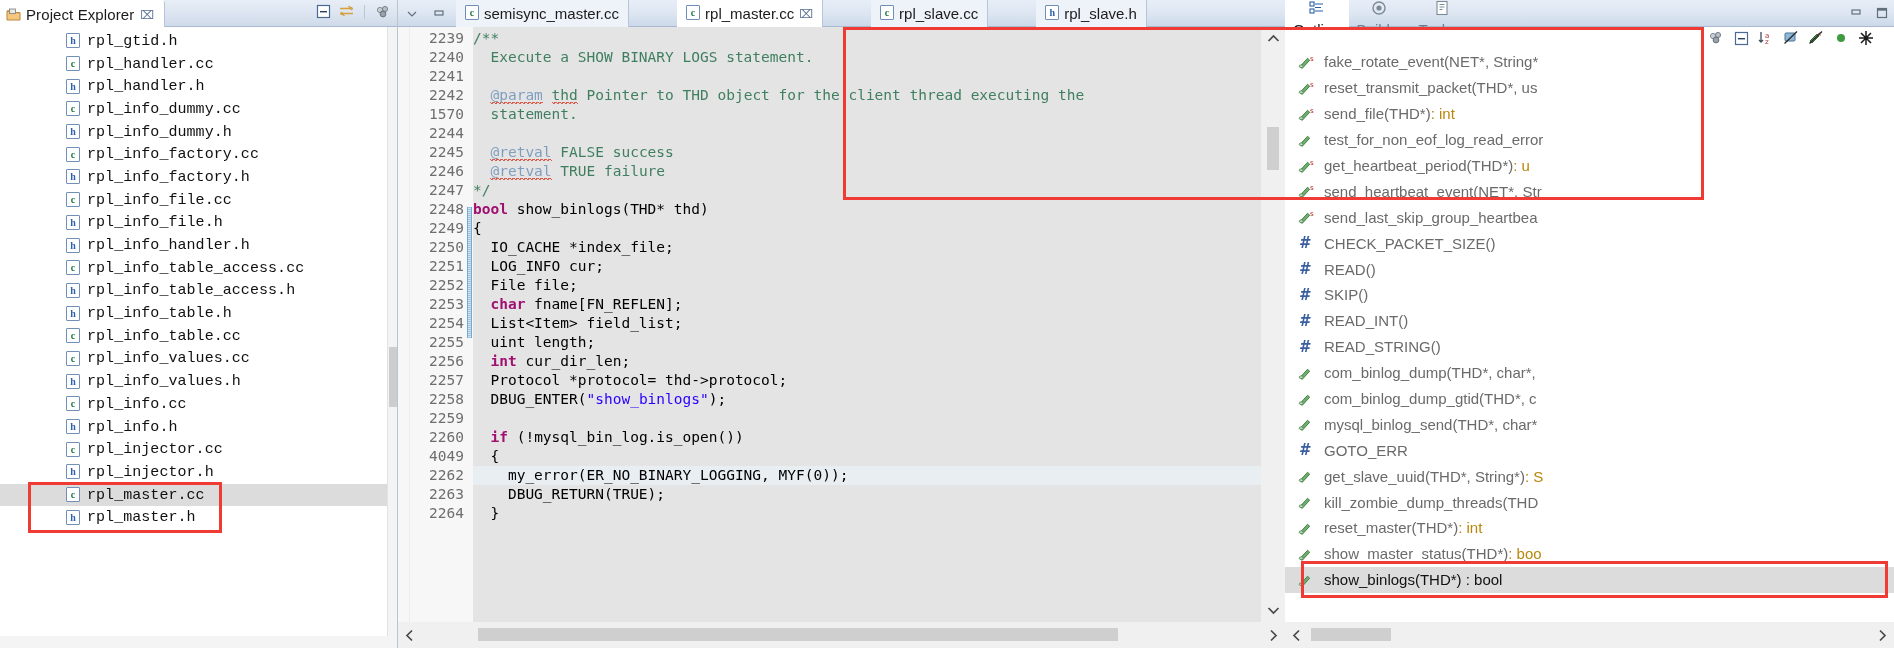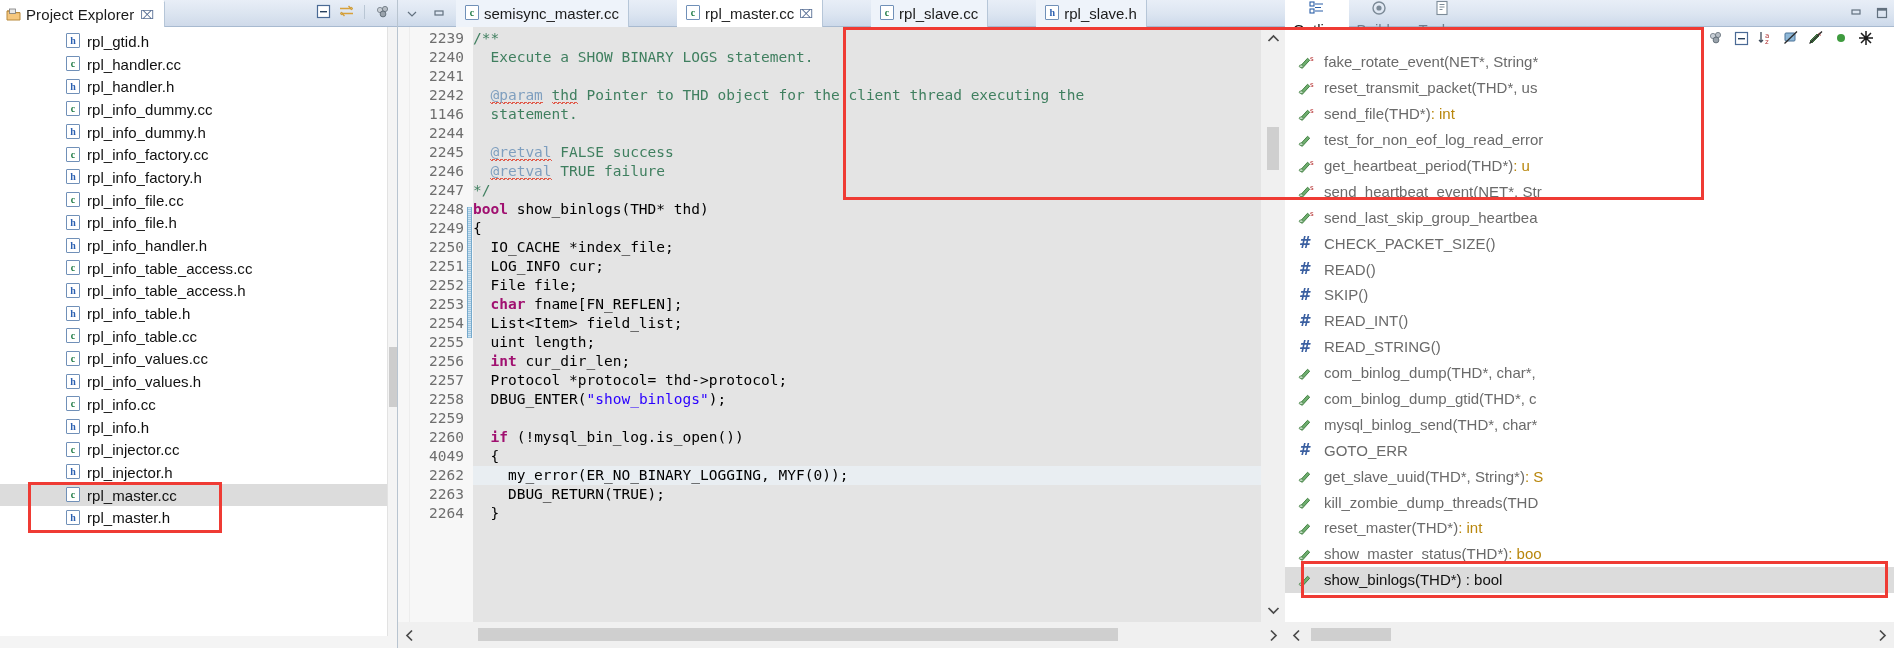--- a/index.html
+++ b/index.html
@@ -51,21 +51,21 @@
   .tree-row {
     height: 22.7px;
     display: flex; align-items: center;
     padding-left: 66px;
     white-space: nowrap;
     font-size: 15px; color: #101010;
     position: relative;
   }
   .tree-row .ficon { width: 15px; height: 16px; margin-right: 6px; flex: 0 0 15px; }
   .tree-row.sel { background: #dcdcdc; }
-  .tree-row .fname { letter-spacing: .05px; }
+  .tree-row .fname { letter-spacing: .05px; font-family: Liberation Mono, monospace; }
 
   
   .ic-h, .ic-c {
     width: 14px; height: 15px; border: 1px solid #7090b8;
     background: #fff; position: relative; border-radius: 1px;
     display: inline-block;
   }
   .ic-h::after {
     content: "h"; position: absolute; inset: 0;
     font-size: 10px; color: #2a5fb0; font-family: "Liberation Serif", serif;
@@ -412,21 +412,21 @@
         </div>
     </div>
 
     <div id="editor-body">
       <div id="marker-col"></div>
       <div id="linenum-col">
           <div class="lnum">2239<span class="fold"></span></div>
           <div class="lnum">2240</div>
           <div class="lnum">2241</div>
           <div class="lnum">2242</div>
-          <div class="lnum">1146</div>
+          <div class="lnum">1570</div>
           <div class="lnum">2244</div>
           <div class="lnum">2245</div>
           <div class="lnum">2246</div>
           <div class="lnum">2247</div>
           <div class="lnum">2248<span class="fold"></span></div>
           <div class="lnum">2249</div>
           <div class="lnum">2250</div>
           <div class="lnum">2251</div>
           <div class="lnum">2252</div>
           <div class="lnum">2253</div>

